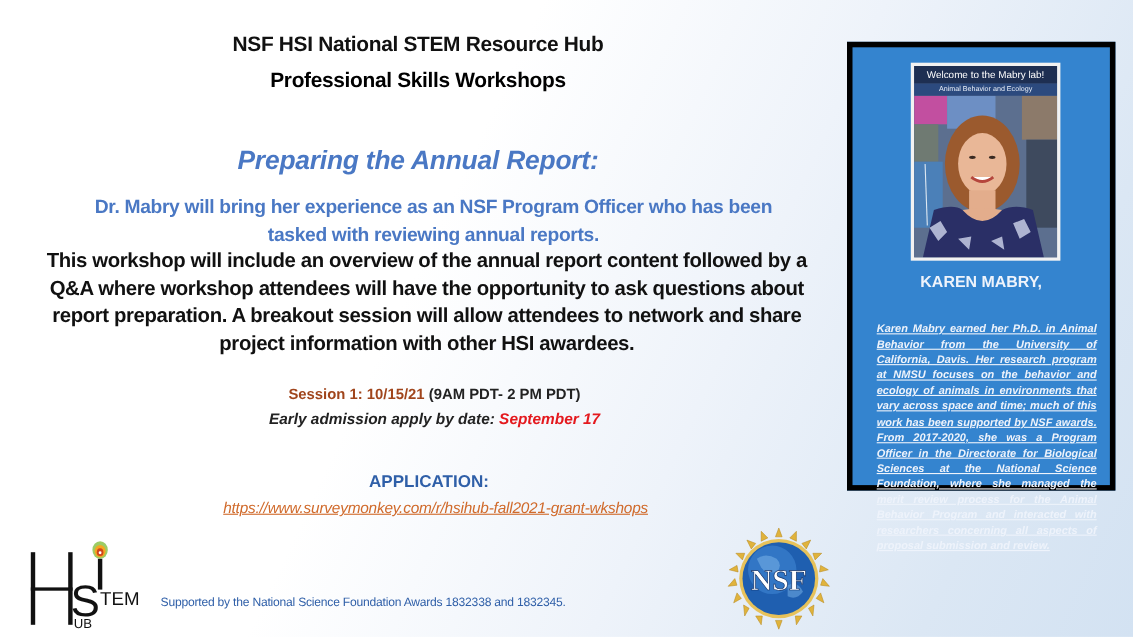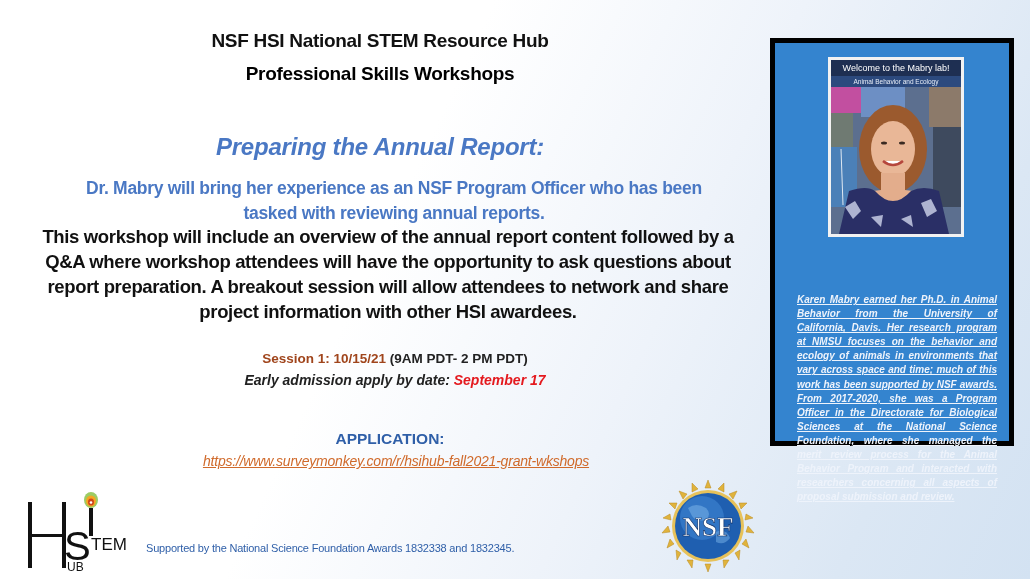--- a/index.html
+++ b/index.html
@@ -173,15 +173,16 @@
         <rect x="50" y="86" width="24" height="18" fill="#e3ad8c"></rect>
 
         <path d="M22,147 L30,108 Q62,96 94,108 L104,147 Z" fill="#e3ad8c"></path>
 
         <path d="M8,147 L18,104 Q36,98 44,104 Q62,124 80,104 Q92,98 108,104 L118,147 Z" fill="#2a2f66"></path>
         <path d="M14,120 l10,-6 l6,10 l-8,8 z M90,116 l10,-4 l6,12 l-10,6 z M40,130 l12,-2 l-2,12 z M70,132 l10,-4 l2,12 z" fill="#cfd6ec" opacity="0.8"></path>
       </svg>
     </div>
   </div>
   <div class="panel-name">
+    <div>KAREN MABRY,</div>
   </div>
   <div class="bio">Karen Mabry earned her Ph.D. in Animal Behavior from the University of California, Davis. Her research program at NMSU focuses on the behavior and ecology of animals in environments that vary across space and time; much of this work has been supported by NSF awards. From 2017-2020, she was a Program Officer in the Directorate for Biological Sciences at the National Science Foundation, where she managed the merit review process for the Animal Behavior Program and interacted with researchers concerning all aspects of proposal submission and review.</div>
 </div>
 
 </body></html>

